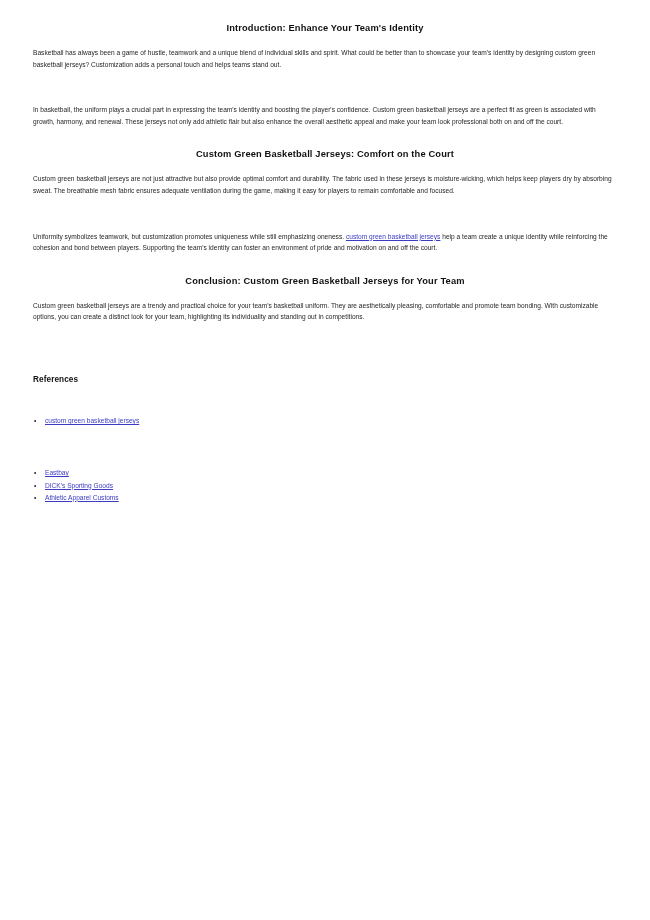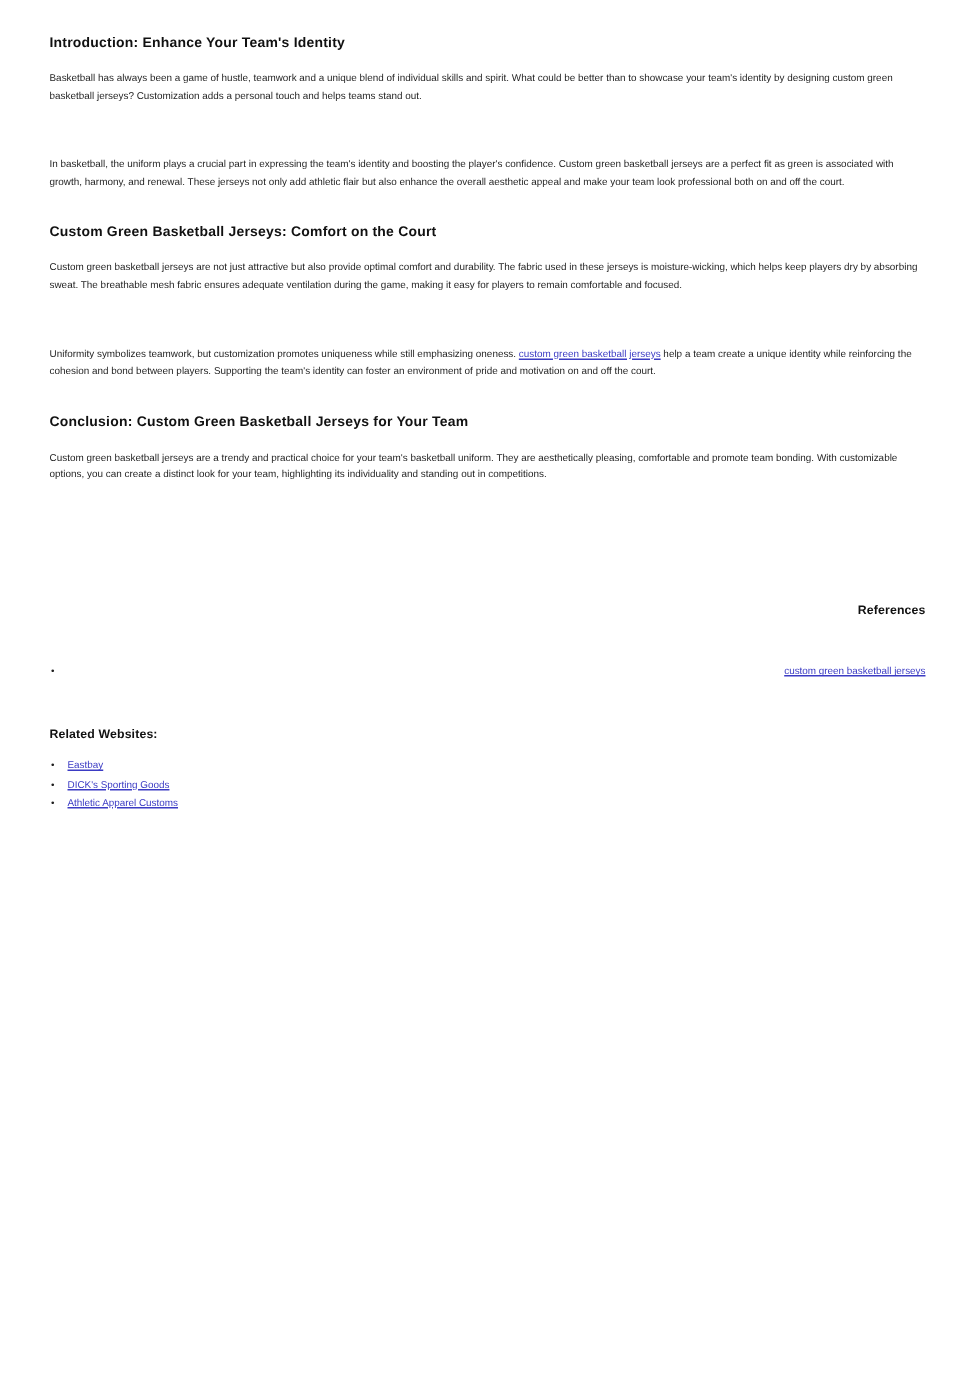--- a/index.html
+++ b/index.html
@@ -30,20 +30,21 @@
   }
   h2.section-heading {
     font-size: 9.3px;
     font-weight: bold;
     color: #111111;
     margin: 0;
     padding: 0;
     line-height: 12px;
     letter-spacing: 0.15px;
     font-family: "Liberation Sans", sans-serif;
+    text-align: center;
   }
   p.body-text {
     font-size: 6.6px;
     line-height: 11.6px;
     color: #1f1f1f;
     margin: 0;
     padding: 0;
     text-align: left;
     font-family: "Liberation Sans", sans-serif;
     letter-spacing: 0.01px;
@@ -52,22 +53,21 @@
     height: 13px;
   }
   .gap-para-to-heading {
     height: 21px;
   }
   a.doc-link {
     color: #3b3bc4;
     text-decoration: underline;
   }
   .references-block {
-    margin-top: 78px;
-    text-align: right;
+    margin-top: 51px;
   }
   h3.sub-heading {
     font-size: 8.2px;
     font-weight: bold;
     color: #111111;
     margin: 0;
     padding: 0;
     line-height: 11px;
     letter-spacing: 0.1px;
     font-family: "Liberation Sans", sans-serif;
@@ -141,21 +141,20 @@
       <ul class="link-list">
         <li>
           <span class="bullet-marker">•</span>
           <a href="#">custom green basketball jerseys</a>
         </li>
       </ul>
     </div>
 
     <div>
       <div class="related-heading-spacer"></div>
-      <h3 class="sub-heading">Related Websites:</h3>
       <div class="related-list-spacer"></div>
       <ul class="link-list">
         <li>
           <span class="bullet-marker">•</span>
           <a href="#">Eastbay</a>
         </li>
         <li>
           <span class="bullet-marker">•</span>
           <a href="#">DICK's Sporting Goods</a>
         </li>

